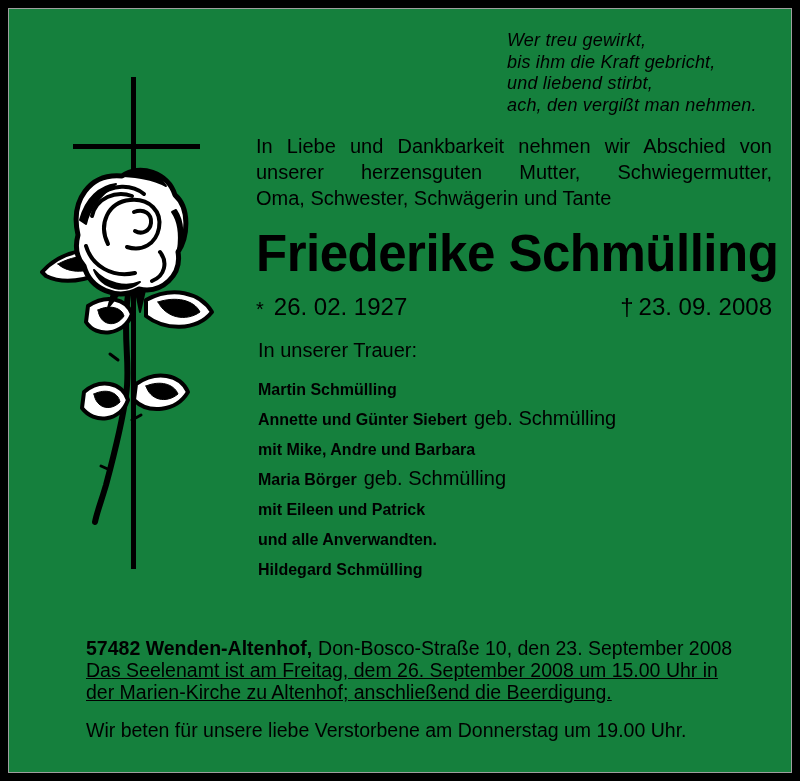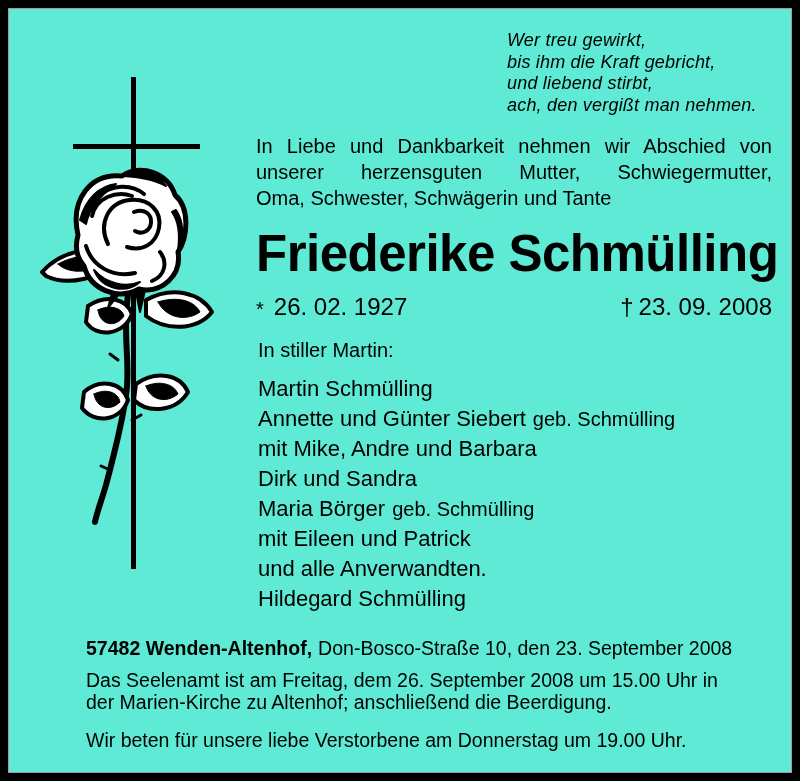--- a/index.html
+++ b/index.html
@@ -11,21 +11,21 @@
     font-family: "Liberation Sans", "DejaVu Sans", sans-serif;
     color: #000000;
     overflow: hidden;
   }
   #notice-frame {
     position: absolute;
     left: 0; top: 0;
     width: 784px;
     height: 765px;
     border: 8px solid #000000;
-    background: #5eead4;
+    background: #15803d;
   }
   #notice-hairline {
     position: absolute;
     inset: 0;
     border: 1px solid #9e9e9e;
     pointer-events: none;
   }
   
   #illustration {
     position: absolute;
@@ -100,39 +100,39 @@
     left: 250px;
     top: 366px;
     width: 520px;
   }
   .family-row {
     line-height: 29px;
     font-size: 20px;
     white-space: nowrap;
   }
   .fam-bold {
-    font-weight: normal;
-    font-size: 22px;
+    font-weight: bold;
+    font-size: 16px;
   }
   .geb { margin-left: 7px; }
   .geb:empty { display: none; margin: 0; }
   
   #footer {
     position: absolute;
     left: 78px;
     top: 629px;
     width: 660px;
     font-size: 19.5px;
   }
   #footer-address { white-space: nowrap; }
   .addr-bold { font-weight: bold; }
   .addr-rest { margin-left: 6px; }
   #footer-service {
-    margin-top: 10px;
     line-height: 21.5px;
+    text-decoration: underline;
   }
   #footer-prayer { margin-top: 16px; }
 </style>
 </head>
 <body>
 
 <div id="notice-frame">
   <div id="notice-hairline"></div>
 
   <div id="illustration">
@@ -198,34 +198,31 @@
 
   <div id="dates-row">
     <span class="date-group">
       <span class="birth-star">*</span><span>26. 02. 1927</span>
     </span>
     <span class="date-group">
       <span class="dagger">†</span><span>23. 09. 2008</span>
     </span>
   </div>
 
-  <div id="mourning-heading">In stiller Martin:</div>
+  <div id="mourning-heading">In unserer Trauer:</div>
 
   <div id="family-list">
     <div class="family-row">
       <span class="fam-bold">Martin Schmülling</span>
     </div>
     <div class="family-row">
       <span class="fam-bold">Annette und Günter Siebert</span><span class="geb">geb. Schmülling</span>
     </div>
     <div class="family-row">
       <span class="fam-bold">mit Mike, Andre und Barbara</span>
-    </div>
-    <div class="family-row">
-      <span class="fam-bold">Dirk und Sandra</span>
     </div>
     <div class="family-row">
       <span class="fam-bold">Maria Börger</span><span class="geb">geb. Schmülling</span>
     </div>
     <div class="family-row">
       <span class="fam-bold">mit Eileen und Patrick</span>
     </div>
     <div class="family-row">
       <span class="fam-bold">und alle Anverwandten.</span>
     </div>

